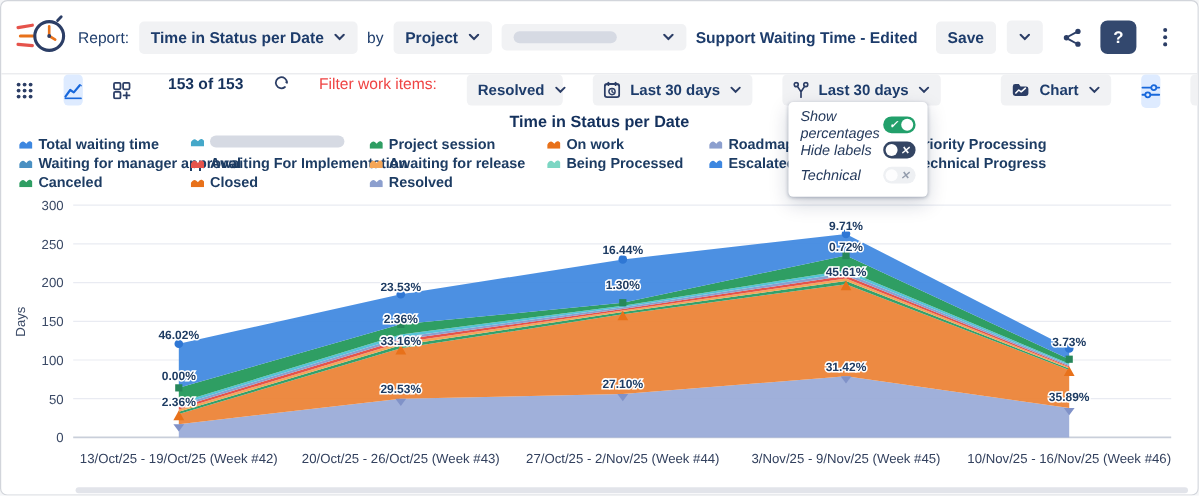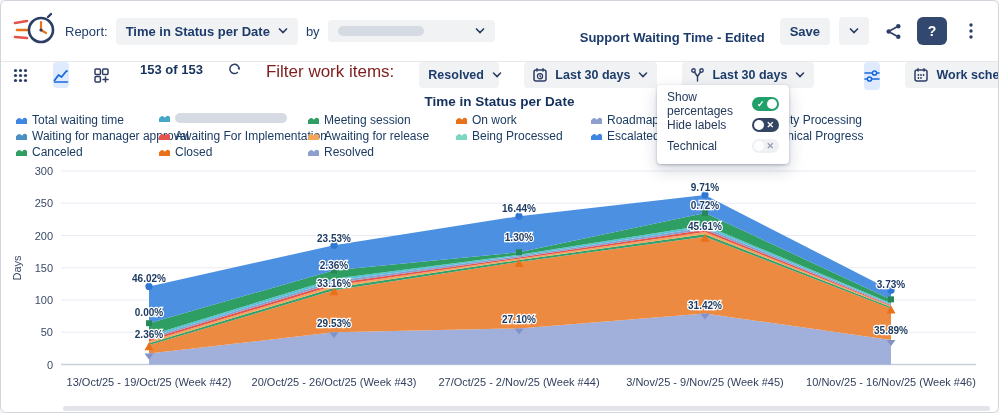--- a/index.html
+++ b/index.html
@@ -13,60 +13,60 @@
   .row1 { position:relative; height:61px; display:flex; align-items:center; padding:0 12px; gap:8px; border-bottom:1px solid #e6e8ec; }
   .logo { flex:0 0 auto; }
   .lbl { font-size:13px; color:#22406e; }
   .dd {
     display:inline-flex; align-items:center; gap:8px; background:#f1f2f4; border-radius:4px;
     padding:6px 10px; font-size:13px; font-weight:bold; color:#1d3c6b; cursor:pointer; white-space:nowrap;
   }
   .dd.wide { width:167px; justify-content:space-between; }
   .pill { background:#d6dae3; border-radius:6px; height:10px; }
   .caret { flex:0 0 auto; }
-  .right-group { margin-left:auto; display:flex; align-items:flex-end; gap:9px; }
+  .right-group { margin-left:auto; display:flex; align-items:center; gap:9px; }
   .view-title { font-size:13px; font-weight:bold; color:#1d3c6b; margin-right:6px; white-space:nowrap; }
   .btn {
     display:inline-flex; align-items:center; justify-content:center; gap:6px; background:#f1f2f4;
     border:none; border-radius:4px; padding:6px 10px; font-size:13px; font-weight:bold;
     color:#1d3c6b; cursor:pointer; font-family:inherit; white-space:nowrap;
   }
   .btn.icon-only { width:30px; height:28px; padding:0; }
   .btn.help { background:#33486e; border-radius:6px; color:#fff; font-size:14px; }
   
   .row2 { position:relative; height:40px; display:flex; align-items:flex-start; padding:0 12px; gap:25px; }
   .viewbtn { width:26px; height:26px; border-radius:4px; display:inline-flex; align-items:center; justify-content:center; cursor:pointer; background:transparent; border:none; }
   .viewbtn.selected { background:#deebff; }
   .count { font-size:13px; font-weight:bold; color:#16325c; margin-left:6px; white-space:nowrap; }
-  .filter-lbl { font-size:17px; color:#7f1d1d; white-space:nowrap; }
+  .filter-lbl { font-size:13px; color:#ef4444; white-space:nowrap; }
   .sm { font-size:12.5px; padding:6px 9px; }
   .spacer { flex:1 1 auto; }
   
   .menu {
-    position:absolute; left:656px; top:84px; width:132px; z-index:10; background:#fff; border-radius:4px;
-    box-shadow:0 1px 3px rgba(9,30,66,.28), 0 6px 16px rgba(9,30,66,.18); padding:8px 10px;
+    position:absolute; left:656px; top:84px; width:116px; z-index:10; background:#fff; border-radius:4px;
+    box-shadow:0 1px 3px rgba(9,30,66,.28), 0 6px 16px rgba(9,30,66,.18); padding:8px 10px;font-style:italic;
   }
   .menu-row { display:flex; align-items:center; justify-content:space-between; height:21px; cursor:pointer; }
   .menu-row .mlabel { font-size:12px; font-weight:500; color:#253a5c; }
   .tgl { position:relative; width:27px; height:14px; border-radius:8px; flex:0 0 auto; }
   .tgl .knob { position:absolute; top:2px; width:10px; height:10px; border-radius:50%; background:#fff; }
   .tgl .sym { position:absolute; top:1px; font-size:9px; line-height:12px; font-weight:bold; }
   .tgl.on { background:#22a06b; }
   .tgl.on .knob { right:2px; }
   .tgl.on .sym { left:5px; color:#fff; }
   .tgl.off { background:#344563; }
   .tgl.off .knob { left:2px; }
   .tgl.off .sym { right:5px; color:#fff; }
   .tgl.disabled { background:#eef0f3; }
   .tgl.disabled .knob { left:2px; background:#fdfdfe; }
   .tgl.disabled .sym { right:5px; color:#939cac; }
   
   .chart-title { position:absolute; left:0; right:0; top:93px; text-align:center; font-size:13.5px; font-weight:bold; color:#14315d; z-index:2; }
   #legend { position:absolute; left:0; top:0; width:999px; height:168px; z-index:2; pointer-events:none; }
-  .legend-item { position:absolute; display:flex; align-items:center; gap:5px; font-size:12px; font-weight:normal; color:#1d3c63; pointer-events:auto; cursor:pointer; white-space:nowrap; }
+  .legend-item { position:absolute; display:flex; align-items:center; gap:5px; font-size:12px; font-weight:bold; color:#1d3c63; pointer-events:auto; cursor:pointer; white-space:nowrap; }
   
   #chart-svg { position:absolute; left:0; top:0; z-index:1; }
   .bottom-scroll { position:absolute; left:62px; right:8px; bottom:1px; height:5px; border-radius:3px; background:#e2e4ea; z-index:3; }
 </style>
 </head>
 <body>
 
 <div id="app">
 
   <div class="row1">
@@ -83,20 +83,26 @@
       </svg>
     </span>
     <span class="lbl">Report:</span>
     <span class="dd">
       <span>Time in Status per Date</span>
       <svg class="caret" width="10" height="6" viewBox="0 0 10 6">
           <path d="M1.5 1 L5 4.5 L8.5 1" fill="none" stroke="#2c3e66" stroke-width="1.7" stroke-linecap="round"></path>
         </svg>
     </span>
     <span class="lbl">by</span>
+    <span class="dd">
+      <span>Project</span>
+      <svg class="caret" width="10" height="6" viewBox="0 0 10 6">
+          <path d="M1.5 1 L5 4.5 L8.5 1" fill="none" stroke="#2c3e66" stroke-width="1.7" stroke-linecap="round"></path>
+        </svg>
+    </span>
     <span class="dd wide">
       <span class="pill" style="width:86px"></span>
       <svg class="caret" width="10" height="6" viewBox="0 0 10 6">
           <path d="M1.5 1 L5 4.5 L8.5 1" fill="none" stroke="#2c3e66" stroke-width="1.7" stroke-linecap="round"></path>
         </svg>
     </span>
 
     <span class="right-group">
       <span class="view-title">Support Waiting Time - Edited</span>
       <button class="btn">Save</button>
@@ -194,20 +200,30 @@
         <path d="M3.5 4 L6.5 8.5 L9.5 4 M6.5 8.5 V13" fill="none" stroke="#2c3e66" stroke-width="1.4" stroke-linecap="round" stroke-linejoin="round"></path>
       </svg>
       <span>Last 30 days</span>
       <svg class="caret" width="10" height="6" viewBox="0 0 10 6">
           <path d="M1.5 1 L5 4.5 L8.5 1" fill="none" stroke="#2c3e66" stroke-width="1.6" stroke-linecap="round"></path>
         </svg>
     </span>
 
     <span class="spacer"></span>
 
+    <span class="dd sm">
+      <svg width="15" height="13" viewBox="0 0 15 13">
+        <path d="M1 3 a2 2 0 0 1 2-2 h3 l1.5 2 H12 a2 2 0 0 1 2 2 v4 a2 2 0 0 1 -2 2 H3 a2 2 0 0 1 -2 -2 z" fill="#2c3e66"></path>
+        <polyline points="3.5,8.5 6,6 8,7.5 11.5,4.5" fill="none" stroke="#fff" stroke-width="1.3" stroke-linecap="round" stroke-linejoin="round"></polyline>
+      </svg>
+      <span>Chart</span>
+      <svg class="caret" width="10" height="6" viewBox="0 0 10 6">
+          <path d="M1.5 1 L5 4.5 L8.5 1" fill="none" stroke="#2c3e66" stroke-width="1.6" stroke-linecap="round"></path>
+        </svg>
+    </span>
     <button class="viewbtn selected" style="width:32px;height:28px">
       <svg width="16" height="14" viewBox="0 0 16 14">
         <line x1="1" y1="4" x2="15" y2="4" stroke="#1868db" stroke-width="1.6" stroke-linecap="round"></line>
         <line x1="1" y1="10" x2="15" y2="10" stroke="#1868db" stroke-width="1.6" stroke-linecap="round"></line>
         <circle cx="10.5" cy="4" r="2.1" fill="#deebff" stroke="#1868db" stroke-width="1.5"></circle>
         <circle cx="5.5" cy="10" r="2.1" fill="#deebff" stroke="#1868db" stroke-width="1.5"></circle>
       </svg>
     </button>
     <span class="dd sm">
       <svg width="14" height="14" viewBox="0 0 14 14">
@@ -314,21 +330,21 @@
       <div class="legend-item" style="left: 158px; top: 112px;">
         <svg width="11" height="8" viewBox="0 0 11 8">
           <path d="M0,8 L0,4.6 C1.6,2.2 3.1,1.2 4.6,2.6 L6,3.8 C7.4,1.4 9.4,1 11,3.2 L11,8 Z" fill="#45a8c9"></path>
         </svg>
         <span class="pill" style="width:112px"></span>
       </div>
       <div class="legend-item" style="left: 307px; top: 112px;">
         <svg width="11" height="8" viewBox="0 0 11 8">
           <path d="M0,8 L0,4.6 C1.6,2.2 3.1,1.2 4.6,2.6 L6,3.8 C7.4,1.4 9.4,1 11,3.2 L11,8 Z" fill="#2f9e63"></path>
         </svg>
-        <span>Meeting session</span>
+        <span>Project session</span>
       </div>
       <div class="legend-item" style="left: 455px; top: 112px;">
         <svg width="11" height="8" viewBox="0 0 11 8">
           <path d="M0,8 L0,4.6 C1.6,2.2 3.1,1.2 4.6,2.6 L6,3.8 C7.4,1.4 9.4,1 11,3.2 L11,8 Z" fill="#e8711a"></path>
         </svg>
         <span>On work</span>
       </div>
       <div class="legend-item" style="left: 590px; top: 112px;">
         <svg width="11" height="8" viewBox="0 0 11 8">
           <path d="M0,8 L0,4.6 C1.6,2.2 3.1,1.2 4.6,2.6 L6,3.8 C7.4,1.4 9.4,1 11,3.2 L11,8 Z" fill="#8c9fce"></path>

